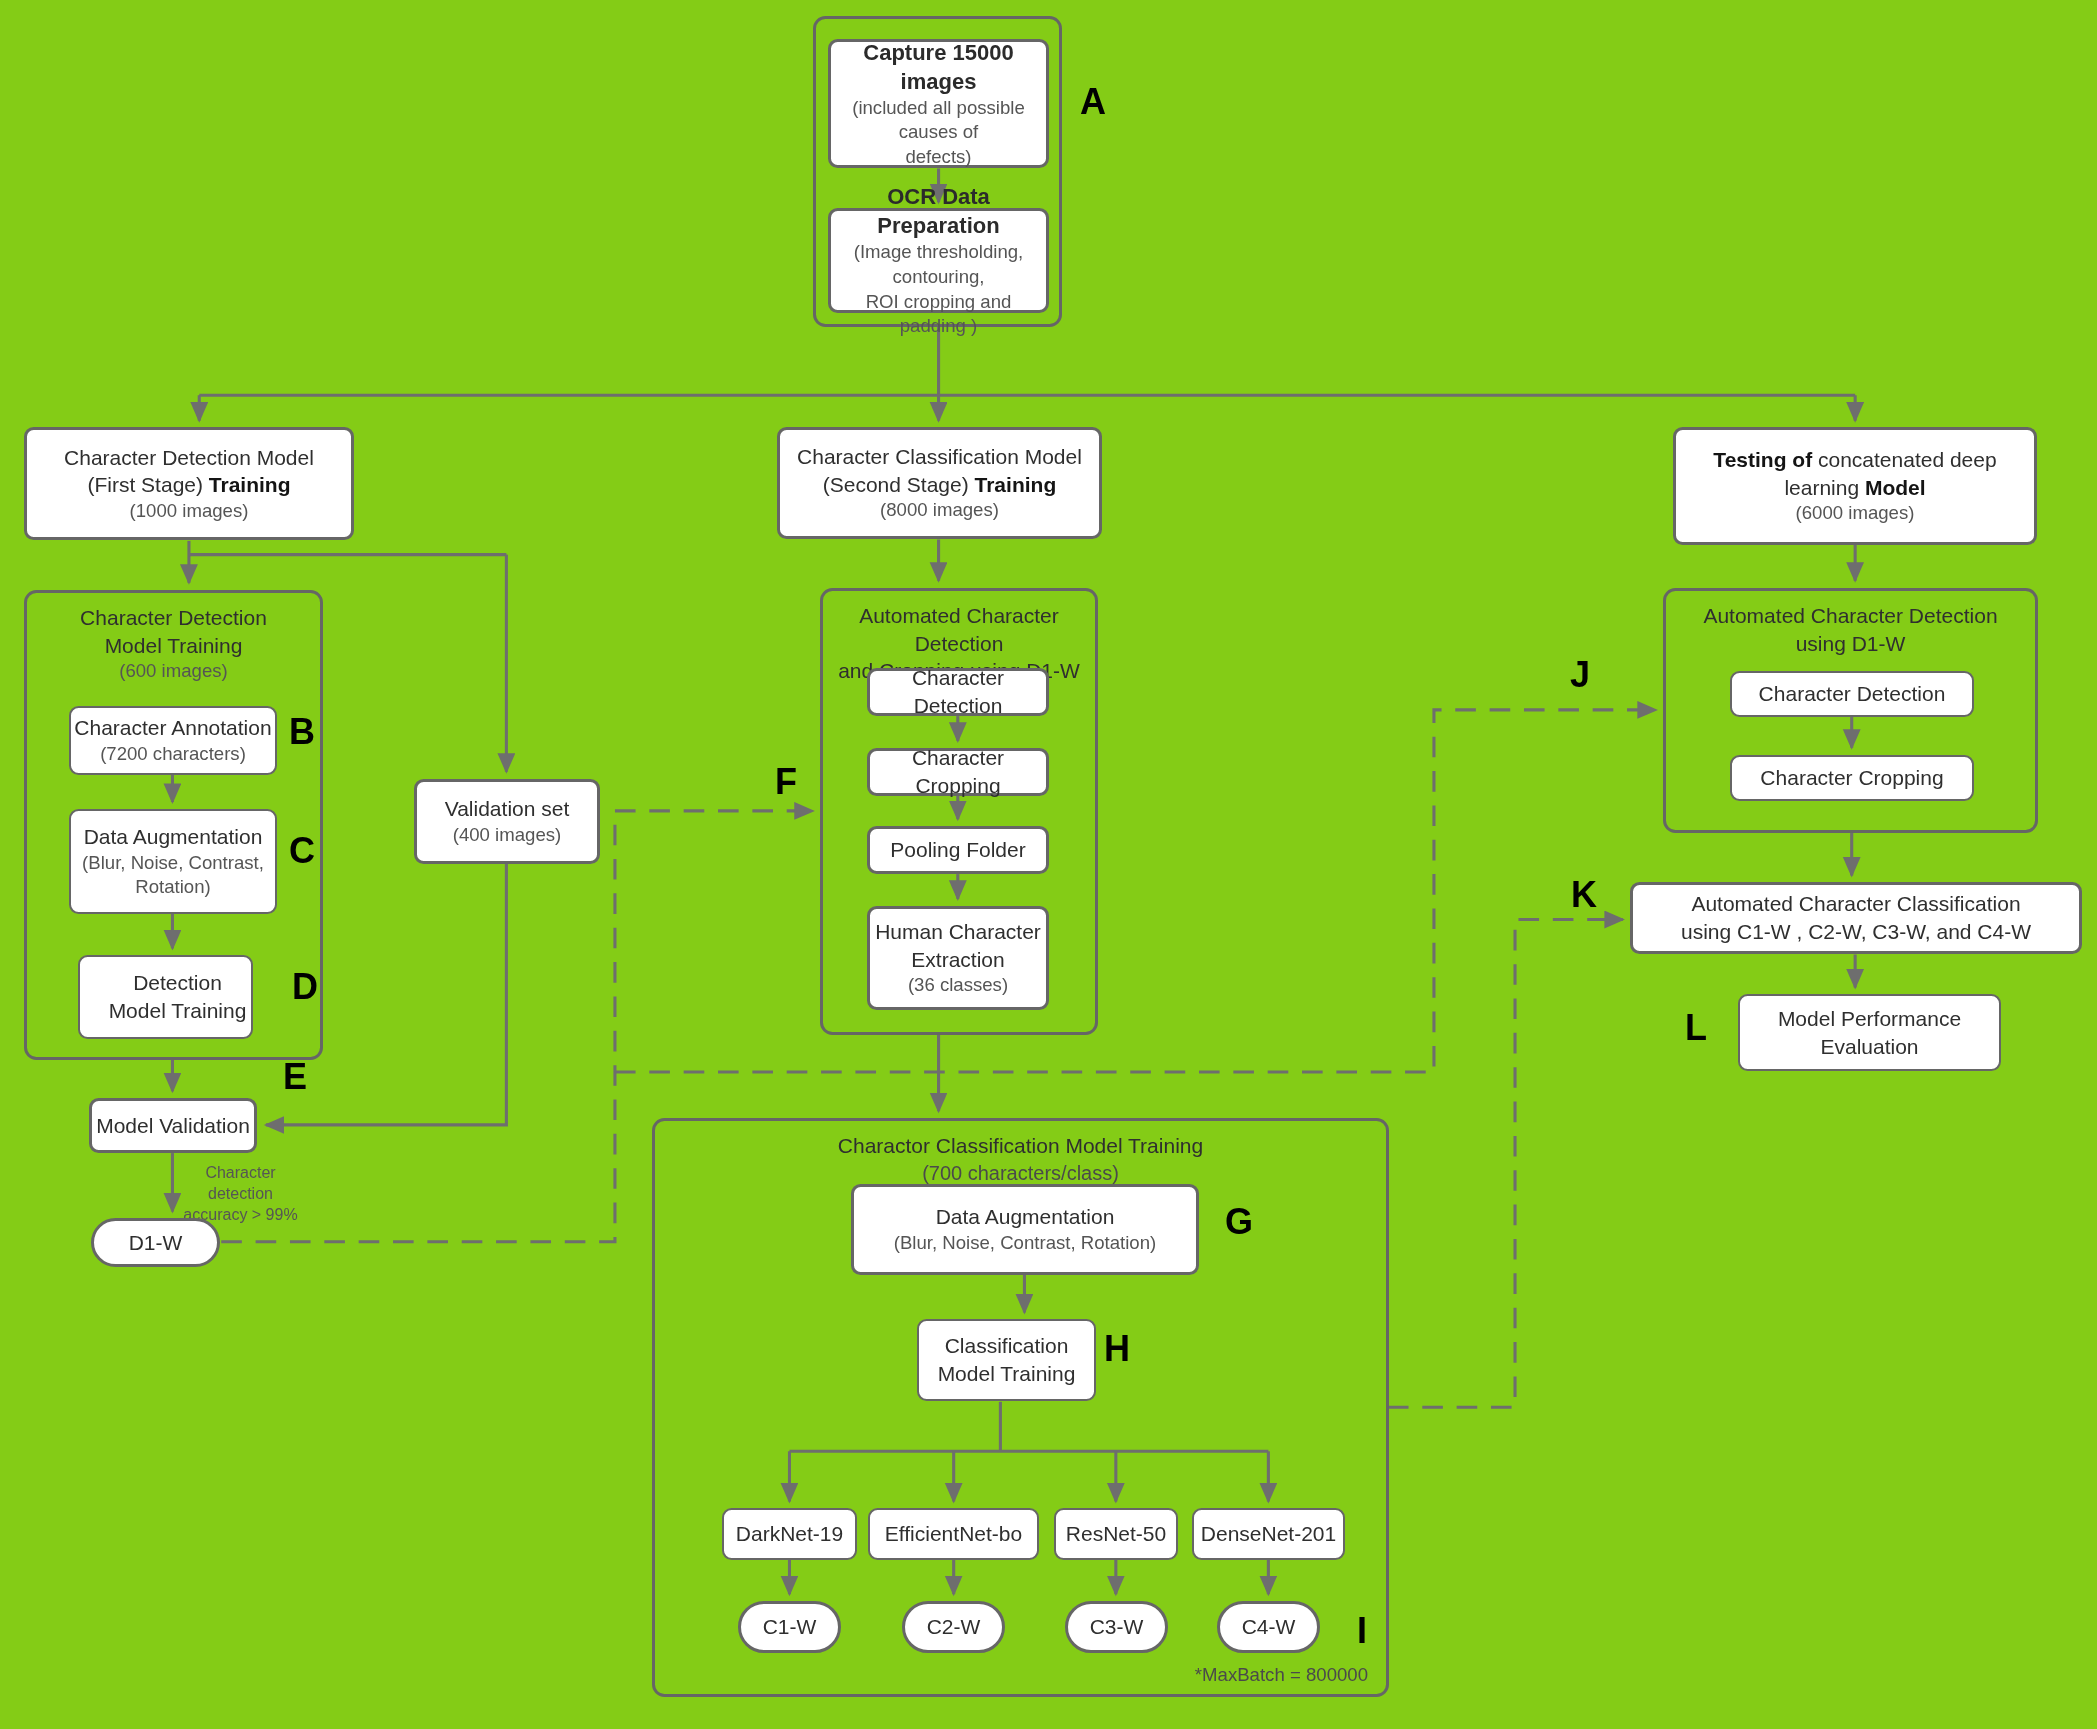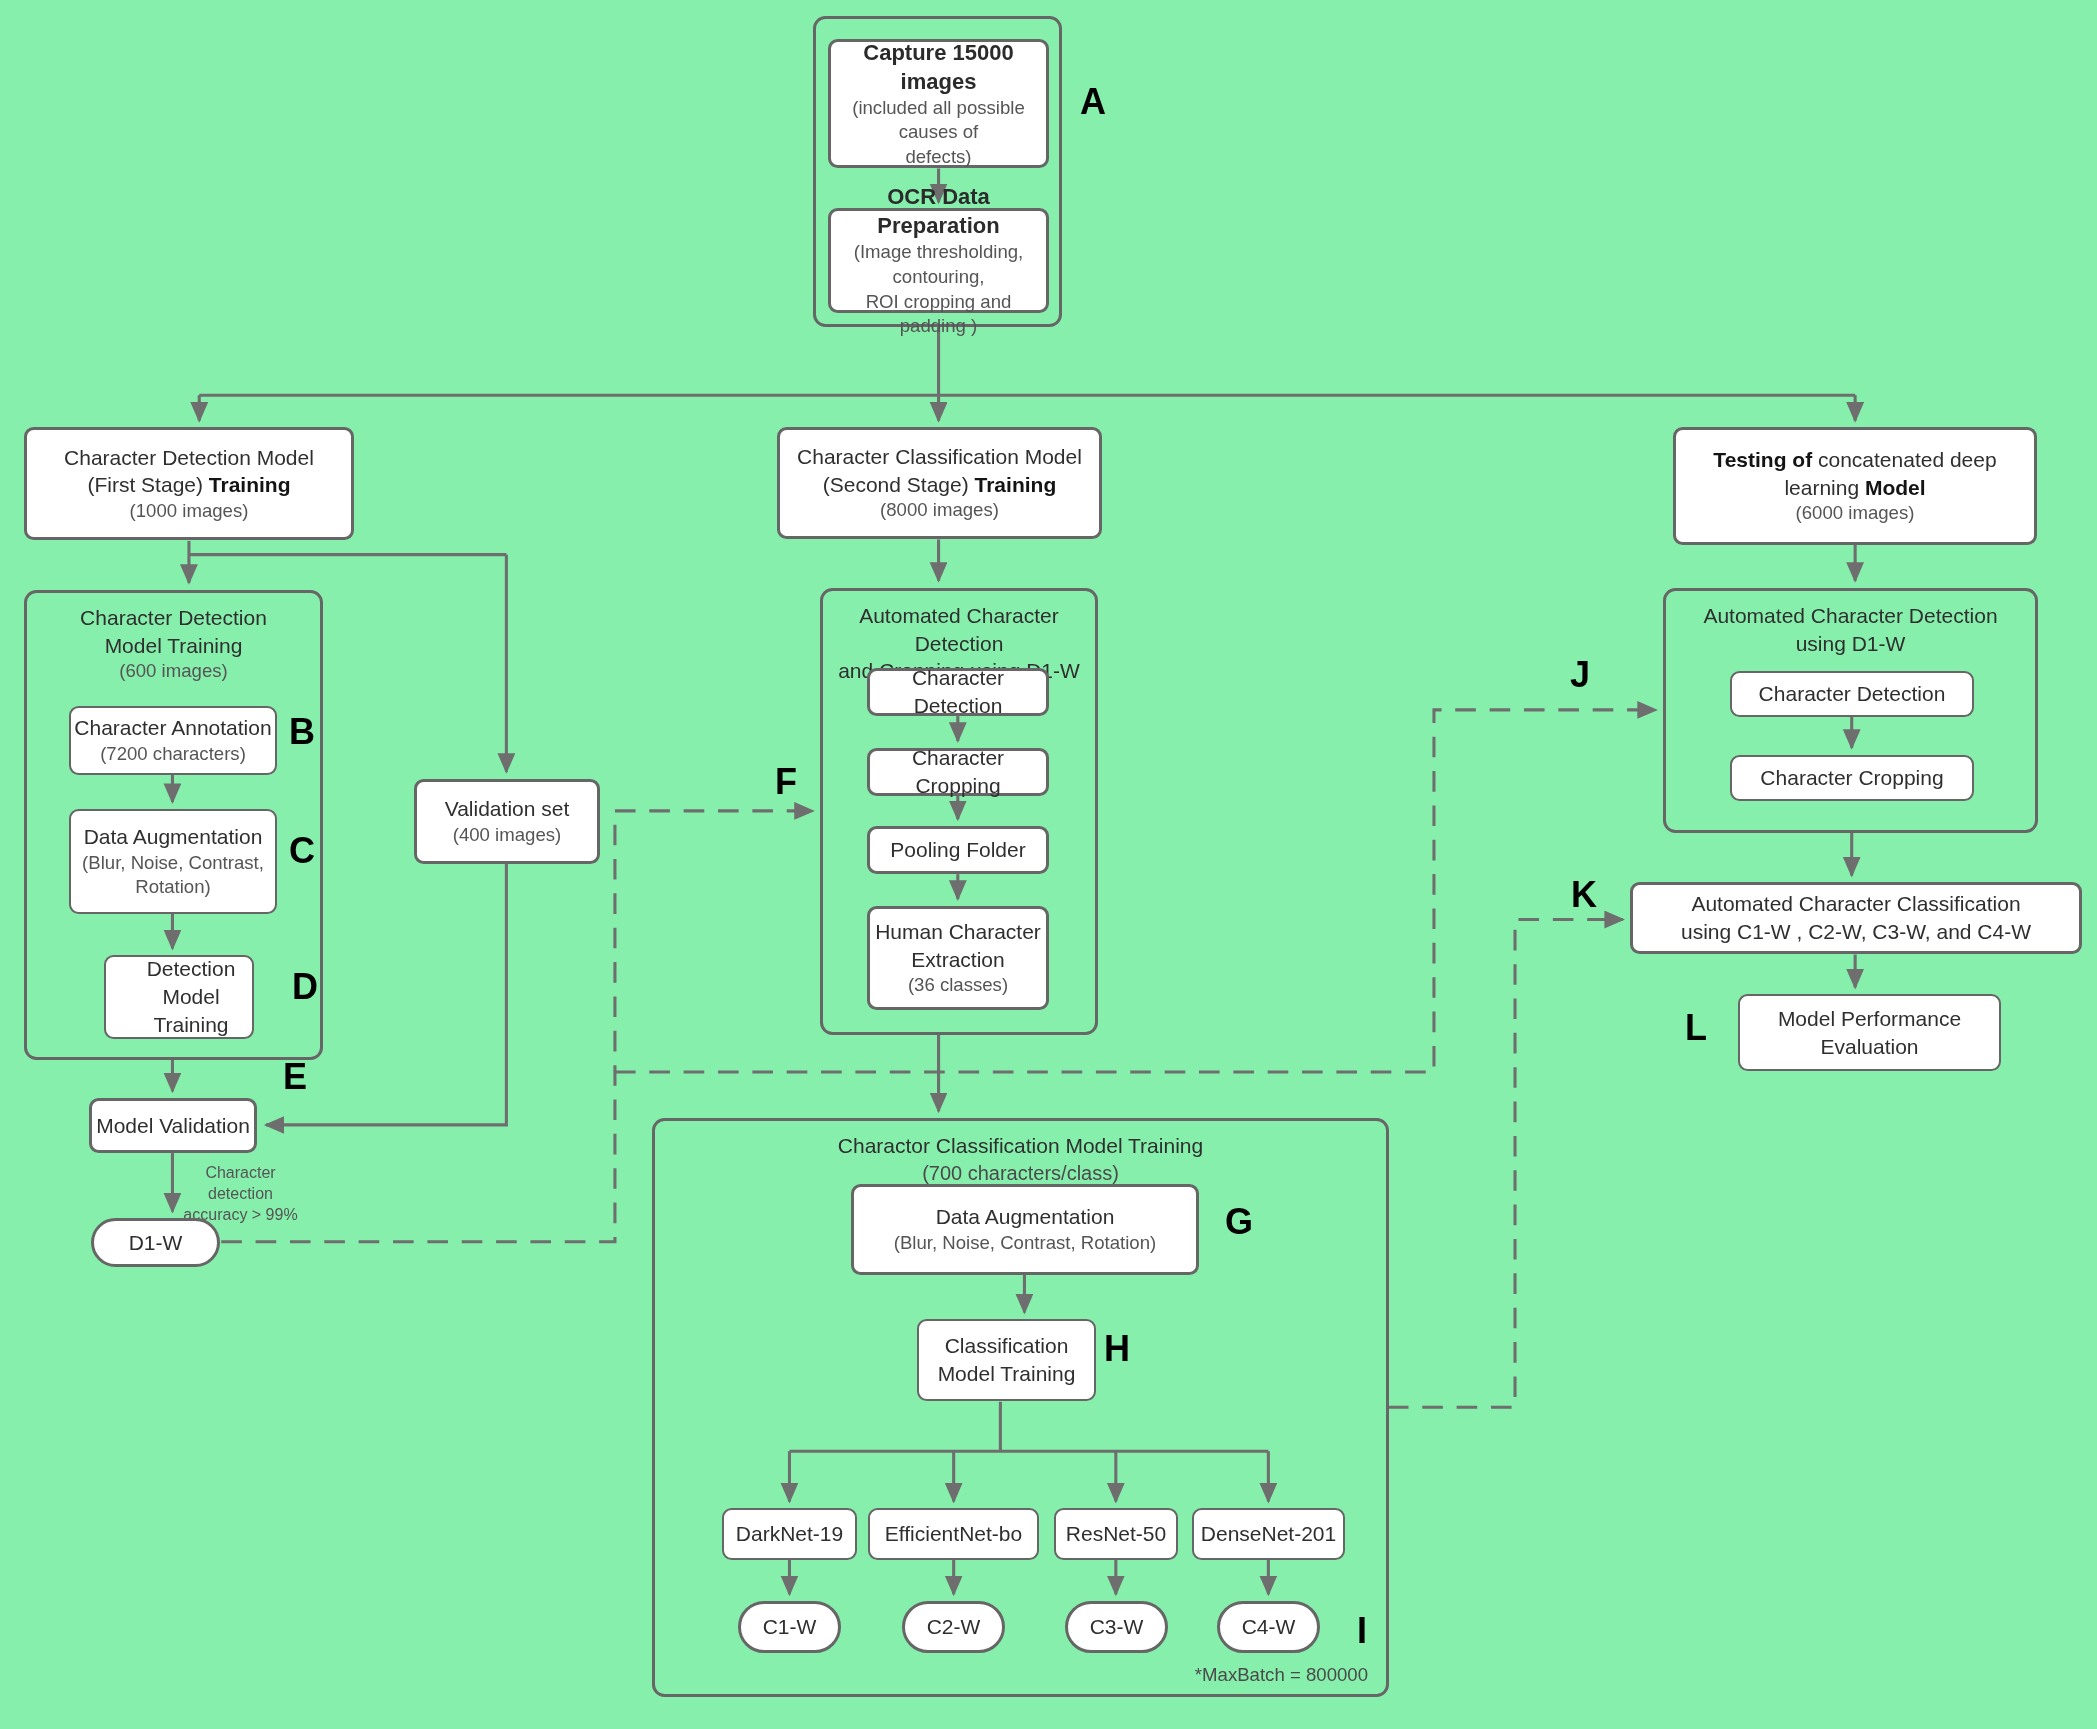--- a/index.html
+++ b/index.html
@@ -1,17 +1,17 @@
 <!DOCTYPE html>
 <html style="font-size:11px"><head>
 <meta charset="utf-8">
 <style>
   html,body{margin:0;padding:0;background:#fff;}
   body{font-family:"Liberation Sans",sans-serif;}
-  #canvas{position:relative;width:2097px;height:1729px;background:#86efac;overflow:hidden;}
+  #canvas{position:relative;width:2097px;height:1729px;background:#84cc16;overflow:hidden;}
   svg.wires{position:absolute;left:0;top:0;width:2097px;height:1729px;pointer-events:none;}
   .node{position:absolute;box-sizing:border-box;border:2.7px solid #666;border-radius:9.6px;background:#fff;
         display:flex;flex-direction:column;align-items:center;justify-content:center;text-align:center;
         color:#3d3d3d;font-size:21px;line-height:1.32;}
   .group{border-width:3.4px;border-radius:12.4px;justify-content:flex-start;background:transparent;}
   .group .gtitle{margin-top:11px;width:100%;}
   .thick{border-width:3.4px;}
   .stadium{border-radius:30px;border-width:3.4px;}
   .t{font-weight:bold;color:#2b2b2b;font-size:22px;}
   .main{color:#2f2f2f;font-size:21px;}
@@ -114,21 +114,21 @@
   </div>
   <div class="letter" style="left:289px;top:711px;">B</div>
 
   <div class="node" style="left:69px;top:809px;width:208px;height:105px;">
     <div class="main">Data Augmentation</div>
     <div class="sub">(Blur, Noise, Contrast,</div>
     <div class="sub">Rotation)</div>
   </div>
   <div class="letter" style="left:289px;top:830px;">C</div>
 
-  <div class="node" style="left:104px;top:955px;width:150px;height:84px;padding-left:24px;">
+  <div class="node" style="left:78px;top:955px;width:175px;height:84px;padding-left:24px;">
     <div class="main">Detection</div>
     <div class="main">Model Training</div>
   </div>
   <div class="letter" style="left:292px;top:966px;">D</div>
 
   <div class="node" style="left:89px;top:1098px;width:168px;height:55px;border-width:3.4px;justify-content:center;">
     <div class="main">Model Validation</div>
   </div>
   <div class="letter" style="left:283px;top:1056px;">E</div>
 

